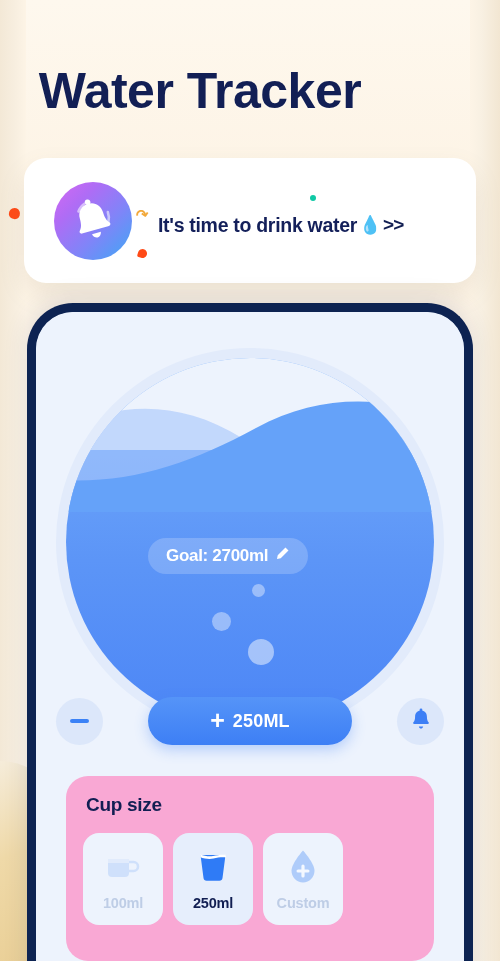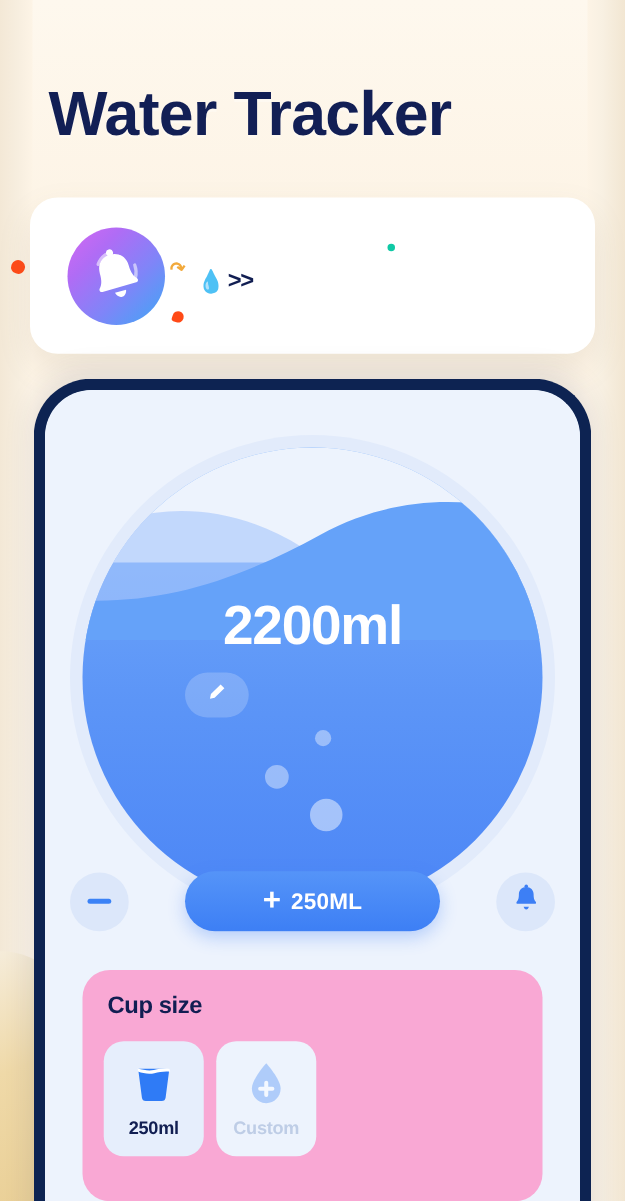--- a/index.html
+++ b/index.html
@@ -219,20 +219,21 @@
     </svg>
   </div>
 
   <div id="notif-text">
     <div id="deco-swirl" class="deco">↷</div>
     <div id="deco-red-dot" class="deco"></div>
     <div id="deco-teal-dot" class="deco"></div>
 
 
     <div id="notif-msg">
+      <span>It's time to drink water</span>
       <span id="notif-drop">💧</span>
       <span id="notif-chevrons">&gt;&gt;</span>
     </div>
   </div>
 </div>
 
 <div id="phone-frame">
   <div id="phone-screen">
 
     <div id="water-ring"></div>
@@ -240,23 +241,23 @@
     <div id="water-circle">
       <div id="water-empty"></div>
 
       <svg class="wave" id="wave-back" viewBox="0 0 380 120" preserveAspectRatio="none">
         <path d="M0 46 C 52 16, 118 12, 182 52 C 240 88, 310 92, 380 52 L380 120 L0 120 Z" fill="#A9C7FC"></path>
       </svg>
       <svg class="wave" id="wave-front" viewBox="0 0 380 120" preserveAspectRatio="none">
         <path d="M0 88 C 70 92, 130 72, 196 36 C 258 2, 322 4, 380 24 L380 120 L0 120 Z" fill="#65A2F9"></path>
       </svg>
 
-      <div id="water-amount">2200ml</div>
 
       <div id="goal-pill">
+        <span id="goal-text">Goal: 2700ml</span>
         <span id="goal-edit-icon">
           <svg width="15" height="15" viewBox="0 0 16 16" fill="none">
             <path d="M11.2 1.6l3.2 3.2-8.3 8.3-4 .8.8-4 8.3-8.3z" fill="#FFFFFF"></path>
           </svg>
         </span>
       </div>
 
       <div class="bubble" id="bubble-1"></div>
       <div class="bubble" id="bubble-2"></div>
       <div class="bubble" id="bubble-3"></div>
@@ -282,20 +283,30 @@
           </svg>
         </span>
       </div>
     </div>
 
     <div id="cupsize-card">
       <div id="cupsize-title">Cup size</div>
 
       <div id="cupsize-grid">
 
+        <div class="cup-item">
+          <span class="cup-icon">
+            <svg width="40" height="32" viewBox="0 0 40 32" fill="none">
+              <path d="M5 8h21v14a4 4 0 0 1-4 4H9a4 4 0 0 1-4-4V8z" fill="#CFE0FB"></path>
+              <path d="M5 8h21v4H5z" fill="#E1EBFC"></path>
+              <path d="M26 11h4.5a4.5 4.5 0 0 1 0 9H26" stroke="#CFE0FB" stroke-width="2.6" fill="none"></path>
+            </svg>
+          </span>
+          <span class="cup-label">100ml</span>
+        </div>
 
         <div class="cup-item selected">
           <span class="cup-icon">
             <svg width="34" height="34" viewBox="0 0 34 34" fill="none">
               <path d="M4.5 5h25l-3 23a3.2 3.2 0 0 1-3.2 2.8H10.7A3.2 3.2 0 0 1 7.5 28L4.5 5z" fill="#2F7BF6"></path>
               <path d="M4.2 4.6c4.5 1.6 9.2 2.2 12.9 1.4 3.9-.9 8.3-1.6 12.7-1.2l.3 2.6c-4.4-.5-8.6.2-12.6 1.1-4 .9-9 .3-13.1-1.3l-.2-2.6z" fill="#FFFFFF"></path>
             </svg>
           </span>
           <span class="cup-label">250ml</span>
         </div>

